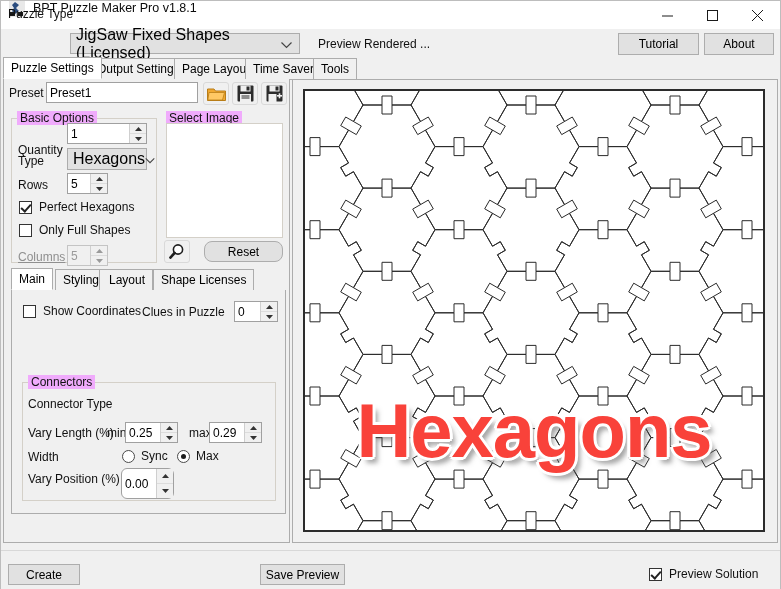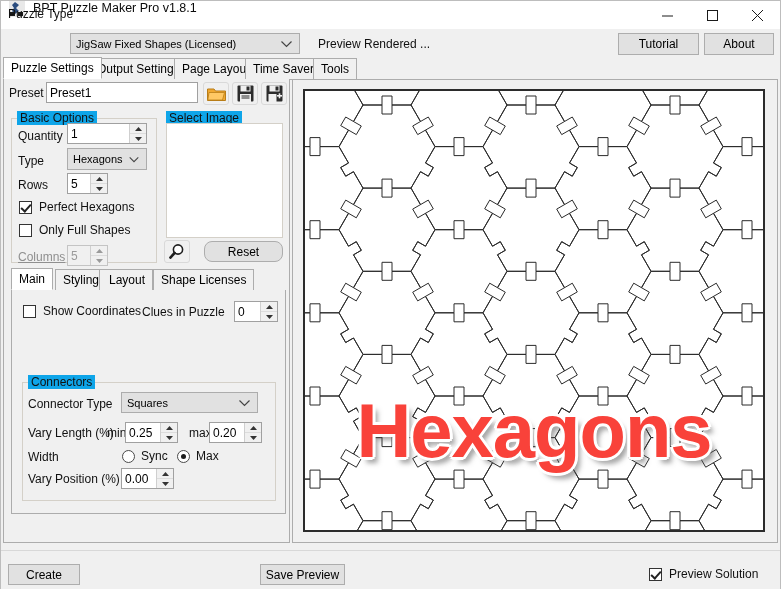--- a/index.html
+++ b/index.html
@@ -15,21 +15,21 @@
   .titlebar{position:absolute;left:0;top:0;width:779px;height:28px;background:#ffffff;display:flex;}
   .app-icon{width:16px;height:16px;margin-left:8px;margin-right:8px;position:relative;flex:0 0 auto;}
   .title-text{font-size:12.5px;color:#0a0a0a;white-space:nowrap;}
   .winbtns{margin-left:auto;display:flex;height:28px;}
   .winbtn{width:45px;height:28px;display:flex;align-items:center;justify-content:center;}
   .winbtn svg{display:block;}
   .lbl{font-size:12px;color:#111;}
   .ptype-label{position:absolute;left:7px;top:6px;}
   .combo{
     box-sizing:border-box;background:#e1e1e1;border:1px solid #acacac;
-    display:flex;align-items:center;padding-left:5px;font-size:11px;color:#000;
+    display:flex;align-items:center;padding-left:5px;font-size:16px;color:#000;
   }
   .combo .chev{margin-left:auto;margin-right:7px;}
   #puzzle-type-combo{position:absolute;left:69px;top:32px;width:230px;height:21px;}
   .preview-status{position:absolute;left:317px;top:36px;font-size:12px;color:#111;}
   .btn{
     box-sizing:border-box;background:#e1e1e1;border:1px solid #adadad;
     font-size:12px;color:#000;display:flex;align-items:center;justify-content:center;
     font-family:"Liberation Sans",sans-serif;
   }
   #tutorial-button{position:absolute;left:617px;top:32px;width:81px;height:22px;}
@@ -52,21 +52,21 @@
            display:flex;align-items:center;padding-left:3px;}
   #preset-input{position:absolute;left:45px;top:81px;width:152px;height:21px;}
   .iconbtn{position:absolute;box-sizing:border-box;background:#f0f0f0;border:1px solid #d9d9d9;border-radius:3px;
            display:flex;align-items:center;justify-content:center;}
   #open-preset-button{left:202px;top:81px;width:26px;height:23px;}
   #save-preset-button{left:231px;top:81px;width:26px;height:23px;}
   #saveas-preset-button{left:260px;top:81px;width:26px;height:23px;}
 
   
   .groupbox{position:absolute;box-sizing:border-box;border:1px solid #d4d0c8;}
-  .group-title{position:absolute;background:#0ea5e9;font-size:12px;padding:0 3px;color:#111;}
+  .group-title{position:absolute;background:#f0abfc;font-size:12px;padding:0 3px;color:#111;}
 
   #basic-options-group{left:10px;top:117px;width:146px;height:145px;}
   #basic-options-title{left:16px;top:110px;}
 
   .field-label{position:absolute;font-size:12px;color:#111;}
   .field-label.dis{color:#8f8f8f;}
 
   .spin{position:absolute;box-sizing:border-box;background:#fff;border:1px solid #a0a0a0;display:flex;align-items:center;}
   .spin .val{padding-left:3px;font-size:12px;flex:1;}
   .spin.dis{background:#f0f0f0;border-color:#c4c4c4;}
@@ -212,21 +212,21 @@
       <rect x="9.5" y="1.5" width="3" height="4" fill="#2c2c2c"></rect>
       <rect x="2.5" y="9" width="8" height="8" fill="#f0f0f0"></rect>
       <rect x="11" y="10" width="5" height="1.6" fill="#f0f0f0"></rect>
       <rect x="12.7" y="8.3" width="1.6" height="5" fill="#f0f0f0"></rect>
     </svg>
   </div>
 
   <div class="groupbox" id="basic-options-group"></div>
   <span class="group-title" id="basic-options-title">Basic Options</span>
 
-  <span class="field-label" style="left:17px;top:128px;">Quantity</span>
+  <span class="field-label" style="left:17px;top:142px;">Quantity</span>
   <div class="spin" style="left:66px;top:122px;width:80px;height:21px;">
     <span class="val">1</span>
     <span class="spinbtns">
       <div>
           <svg width="7" height="4" viewBox="0 0 7 4">
             <polygon points="3.5,0 7,4 0,4" fill="#333"></polygon>
           </svg>
         </div>
       <div>
           <svg width="7" height="4" viewBox="0 0 7 4">
@@ -325,49 +325,41 @@
             <polygon points="3.5,4 0,0 7,0" fill="#333"></polygon>
           </svg>
         </div>
     </span>
   </div>
 
   <div class="groupbox" id="connectors-group"></div>
   <span class="group-title" id="connectors-title">Connectors</span>
 
   <span class="field-label" style="left:27px;top:396px;">Connector Type</span>
-  <div class="combo" id="connector-type-combo">
-    <span>Squares</span>
-    <span class="chev">
-      <svg width="11" height="7" viewBox="0 0 11 7">
-          <polyline points="0.5,0.5 5.5,5.5 10.5,0.5" fill="none" stroke="#444" stroke-width="1.2"></polyline>
-        </svg>
-    </span>
-  </div>
 
   <span class="field-label" style="left:27px;top:425px;">Vary Length (%)</span>
   <span class="field-label" style="left:106px;top:425px;">min</span>
   <div class="spin" style="left:124px;top:421px;width:53px;height:21px;">
     <span class="val">0.25</span>
     <span class="spinbtns">
       <div>
           <svg width="7" height="4" viewBox="0 0 7 4">
             <polygon points="3.5,0 7,4 0,4" fill="#333"></polygon>
           </svg>
         </div>
       <div>
           <svg width="7" height="4" viewBox="0 0 7 4">
             <polygon points="3.5,4 0,0 7,0" fill="#333"></polygon>
           </svg>
         </div>
     </span>
   </div>
   <span class="field-label" style="left:188px;top:425px;">max</span>
   <div class="spin" style="left:208px;top:421px;width:53px;height:21px;">
-    <span class="val">0.20</span>
+    <span class="val">0.29</span>
     <span class="spinbtns">
       <div>
           <svg width="7" height="4" viewBox="0 0 7 4">
             <polygon points="3.5,0 7,4 0,4" fill="#333"></polygon>
           </svg>
         </div>
       <div>
           <svg width="7" height="4" viewBox="0 0 7 4">
             <polygon points="3.5,4 0,0 7,0" fill="#333"></polygon>
           </svg>
@@ -379,21 +371,21 @@
   <div class="radio" style="left:121px;top:448px;">
     <span class="dot"></span>
     <span class="rtxt">Sync</span>
   </div>
   <div class="radio" style="left:176px;top:448px;">
     <span class="dot on"></span>
     <span class="rtxt">Max</span>
   </div>
 
   <span class="field-label" style="left:27px;top:471px;">Vary Position (%)</span>
-  <div class="spin" style="left:120px;top:467px;width:53px;height:21px;">
+  <div class="spin" style="left:120px;top:467px;width:53px;height:31px;border-radius:6px;">
     <span class="val">0.00</span>
     <span class="spinbtns">
       <div>
           <svg width="7" height="4" viewBox="0 0 7 4">
             <polygon points="3.5,0 7,4 0,4" fill="#333"></polygon>
           </svg>
         </div>
       <div>
           <svg width="7" height="4" viewBox="0 0 7 4">
             <polygon points="3.5,4 0,0 7,0" fill="#333"></polygon>

